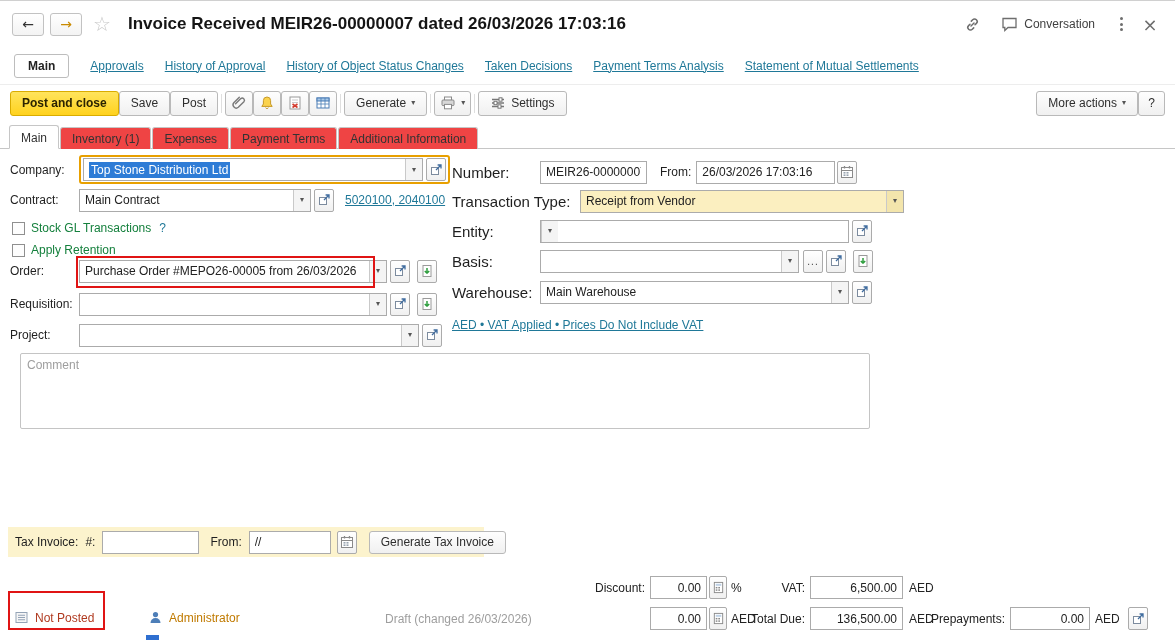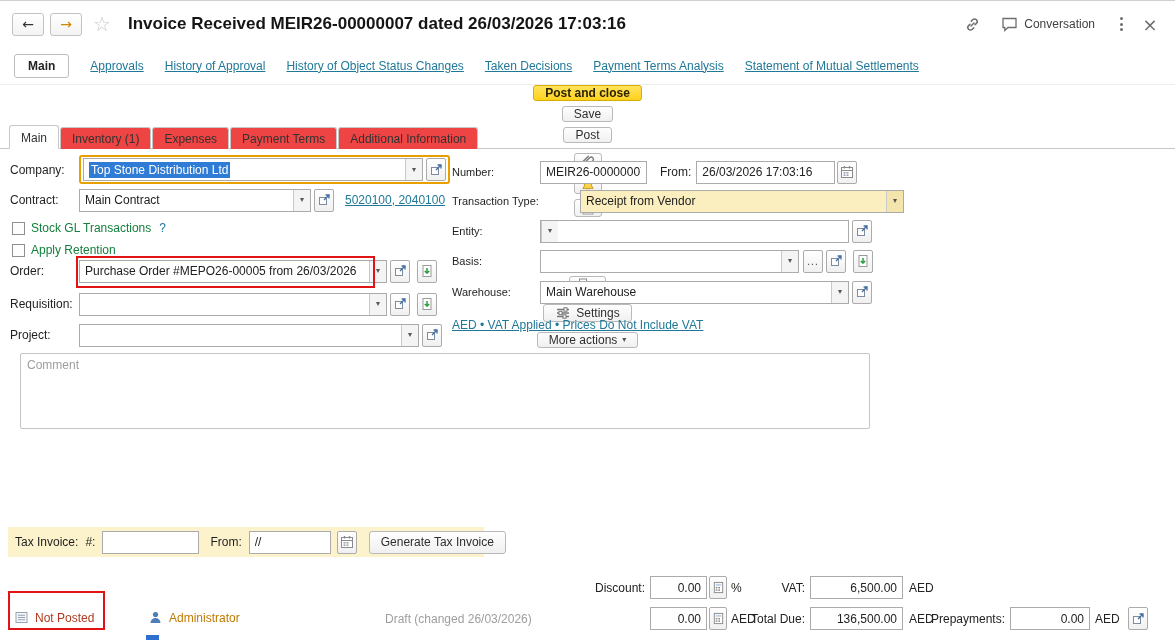--- a/index.html
+++ b/index.html
@@ -20,38 +20,38 @@
   .kebab {flex-direction:column; gap:2.5px; display:flex; align-items:center; justify-content:center; width:20px; height:24px; cursor:pointer;}
   .kebab i {width:3px; height:3px; border-radius:50%; background:#6E6E6E;}
   .closex {color:#6E6E6E; font-size:18px;}
 
   
   .navrow {display:flex; align-items:center; height:38px; padding:0 14px; gap:21px; border-bottom:1px solid #EDEDED;}
   .nav-main {border:1px solid #BDBDBD; border-radius:3px; background:#fff; padding:4px 13px; font-weight:700; cursor:pointer;}
   .navlink {color:var(--link,#1F7898); text-decoration:underline; cursor:pointer; white-space:nowrap;}
 
   
-  .toolbar {display:flex; align-items:center; height:36px; padding:0 10px; gap:5px;flex-direction:column;}
+  .toolbar {display:flex; align-items:center; height:36px; padding:0 10px; }
   .btn {height:25px; display:inline-flex; align-items:center; gap:5px; padding:0 11px; border:1px solid #B9B9B9; border-radius:3px; background:linear-gradient(#FEFEFE,#F0F0F0); font-size:12px; color:#2E2E2E; cursor:pointer; white-space:nowrap;}
   .btn-primary {background:linear-gradient(#FFE45C,var(--primary-button,#FFD21E)); border-color:#D9AC00; font-weight:700; color:#2B2300;}
   .iconbtn {padding:0 5px; justify-content:center; min-width:27px;}
   .dd {font-size:8px; color:#555; line-height:1;}
   .sepv {width:1px; height:19px; background:#DFDFDF; margin:0 3px;}
 
   
   .doctabs {display:flex; align-items:flex-end; height:28px; padding:0 9px; border-bottom:1px solid #C6C6C6; gap:1px;}
   .dtab {padding:4px 11px 3px; border:1px solid #C6C6C6; border-bottom:none; border-radius:3px 3px 0 0; background:#ef4444; color:#333; cursor:pointer; margin-bottom:-1px; white-space:nowrap;}
   .dtab.active {background:#fff; border-bottom:1px solid #fff; padding-top:5px;}
 
   
   .form {position:absolute; top:148px; left:0; right:0; height:418px;}
   .row {position:absolute; display:flex; align-items:center; min-height:24px;}
   .lab {color:#1F1F1F; white-space:nowrap;}
   .lab-l {width:69px;}
-  .lab-r {width:88px; font-size:11px;}
+  .lab-r {width:88px; font-size:15px;}
   .combo {display:inline-flex; align-items:stretch; height:23px; border:1px solid #ABABAB; background:#fff; flex:none;}
   .combo .val {flex:1; display:flex; align-items:center; padding:0 5px; overflow:hidden; white-space:nowrap;}
   .combo .ddbtn {width:17px; display:flex; align-items:center; justify-content:center; border-left:1px solid #C9C9C9; background:#F4F4F4; cursor:pointer; flex:none;}
   .combo.req {background:var(--required-field-bg,#FBEFC0);}
   .combo.req .ddbtn {background:#F3E5AC;}
   .selhl {background:var(--selection,#2E7CD6); color:#fff; padding:1px 2px;}
   .sq {width:20px; height:23px; margin-left:3px; border:1px solid #ABABAB; border-radius:2px; background:linear-gradient(#FFF,#F0F0F0); display:inline-flex; align-items:center; justify-content:center; cursor:pointer; flex:none; font-size:10px; color:#444;}
   .focuswrap {display:inline-flex; align-items:center; border:2px solid var(--focus-border,#E8A000); border-radius:3px; padding:1px 2px; background:#fff;}
   .tin {height:23px; border:1px solid #ABABAB; padding:0 5px; font:12px "Liberation Sans",sans-serif; color:#222; background:#fff;}
   .tin.num {text-align:right;}

